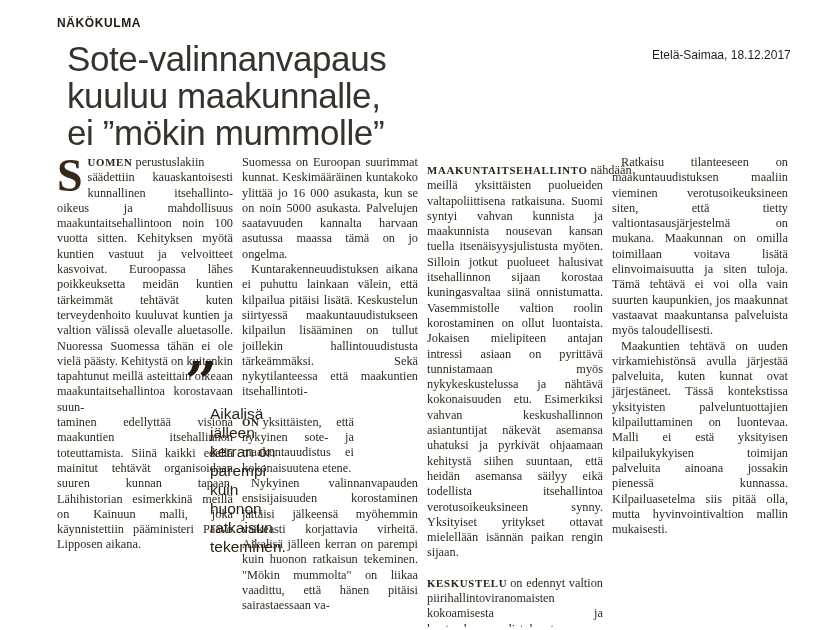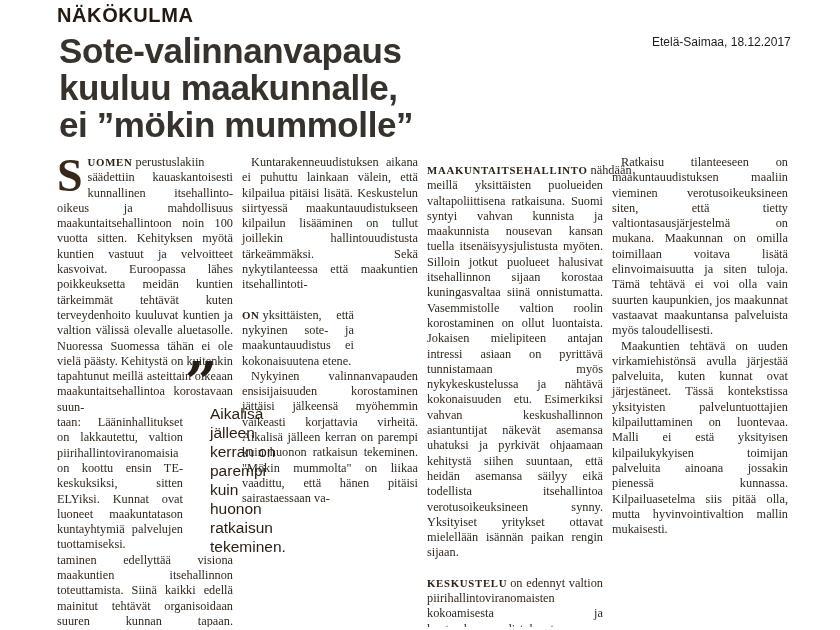--- a/index.html
+++ b/index.html
@@ -4,32 +4,32 @@
 <style>
   html,body{margin:0;padding:0;}
   body{
     width:840px;height:630px;background:#ffffff;position:relative;overflow:hidden;
     font-family:"Liberation Serif", serif;
   }
   .page{position:absolute;inset:0;background:#fff;}
 
   
   .kicker{
-    position:absolute;left:57px;top:4px;
+    position:absolute;left:57px;top:16px;
     font-family:"Liberation Sans", sans-serif;font-weight:bold;
-    font-size:20px;letter-spacing:.6px;color:#241a10;
+    font-size:12px;letter-spacing:.6px;color:#241a10;
   }
   .headline{
     position:absolute;left:55px;top:28px;width:420px;
     font-family:"Liberation Sans", sans-serif;font-weight:400;
     font-size:35px;line-height:37px;color:#37322c;letter-spacing:-.4px;
     white-space:pre-line;
   }
   .source-line{
-    position:absolute;left:652px;top:35px;
+    position:absolute;left:652px;top:48px;
     font-family:"Liberation Sans", sans-serif;font-size:12px;color:#1d1d1d;
   }
 
   
   .cols{
     position:absolute;left:57px;top:155px;width:731px;height:472px;
     display:flex;gap:9px;overflow:hidden;
   }
   .col{
     width:176px;flex:0 0 176px;
@@ -64,37 +64,37 @@
     font-size:15.5px;line-height:19px;color:#271d12;margin-top:0px;margin-left:25px;
   }
 </style>
 </head>
 <body>
 
 <div class="page">
 
   <div class="kicker">NÄKÖKULMA</div>
 
-  <h1 class="headline" style="margin:4px;font-weight:700;">Sote-valinnanvapaus
+  <h1 class="headline" style="margin:12px;font-weight:400;">Sote-valinnanvapaus
 kuuluu maakunnalle,
 ei ”mökin mummolle”</h1>
 
   <div class="source-line">Etelä-Saimaa, 18.12.2017</div>
 
   <div class="cols">
 
     <div class="col">
       <p>
         <span class="dropcap">S</span><span class="lead">UOMEN</span><span>perustuslakiin säädettiin kauaskantoisesti kunnallinen itsehallinto-oikeus ja mahdollisuus maakuntaitsehallintoon noin 100 vuotta sitten. Kehityksen myötä kuntien vastuut ja velvoitteet kasvoivat. Euroopassa lähes poikkeuksetta meidän kuntien tärkeimmät tehtävät kuten terveydenhoito kuuluvat kuntien ja valtion välissä olevalle aluetasolle. Nuoressa Suomessa tähän ei ole vielä päästy. Kehitystä on kuitenkin tapahtunut meillä asteittain oikeaan maakuntaitsehallintoa korostavaan suun-</span>
       </p>
-      <p class="narrow">taan: Lääninhallitukset on lakkautettu, valtion piirihallintoviranomaisia on koottu ensin TE-keskuksiksi, sitten ELYiksi. Kunnat ovat luoneet maakuntatason kuntayhtymiä palvelujen tuottamiseksi.</p>
       <p>taminen edellyttää visiona maakuntien itsehallinnon toteuttamista. Siinä kaikki edellä mainitut tehtävät organisoidaan suuren kunnan tapaan. Lähihistorian esimerkkinä meillä on Kainuun malli, joka käynnistettiin pääministeri Paavo Lipposen aikana.</p>
     </div>
 
     <div class="col">
+      <p>Suomessa on Euroopan suurimmat kunnat. Keskimääräinen kuntakoko ylittää jo 16 000 asukasta, kun se on noin 5000 asukasta. Palvelujen saatavuuden kannalta harvaan asutussa maassa tämä on jo ongelma.</p>
       <p class="indent">Kuntarakenneuudistuksen aikana ei puhuttu lainkaan välein, että kilpailua pitäisi lisätä. Keskustelun siirtyessä maakuntauudistukseen kilpailun lisääminen on tullut joillekin hallintouudistusta tärkeämmäksi. Sekä nykytilanteessa että maakuntien itsehallintoti-</p>
       <p class="shift gap-before">
         <span class="lead">ON</span><span>yksittäisten, että nykyinen sote- ja maakuntauudistus ei kokonaisuutena etene.</span>
       </p>
       <p class="indent">Nykyinen valinnanvapauden ensisijaisuuden korostaminen jättäisi jälkeensä myöhemmin vaikeasti korjattavia virheitä. Aikalisä jälleen kerran on parempi kuin huonon ratkaisun tekeminen. "Mökin mummolta" on liikaa vaadittu, että hänen pitäisi sairastaessaan va-</p>
 
     </div>
 
     <div class="col col3pad">
       <p>

